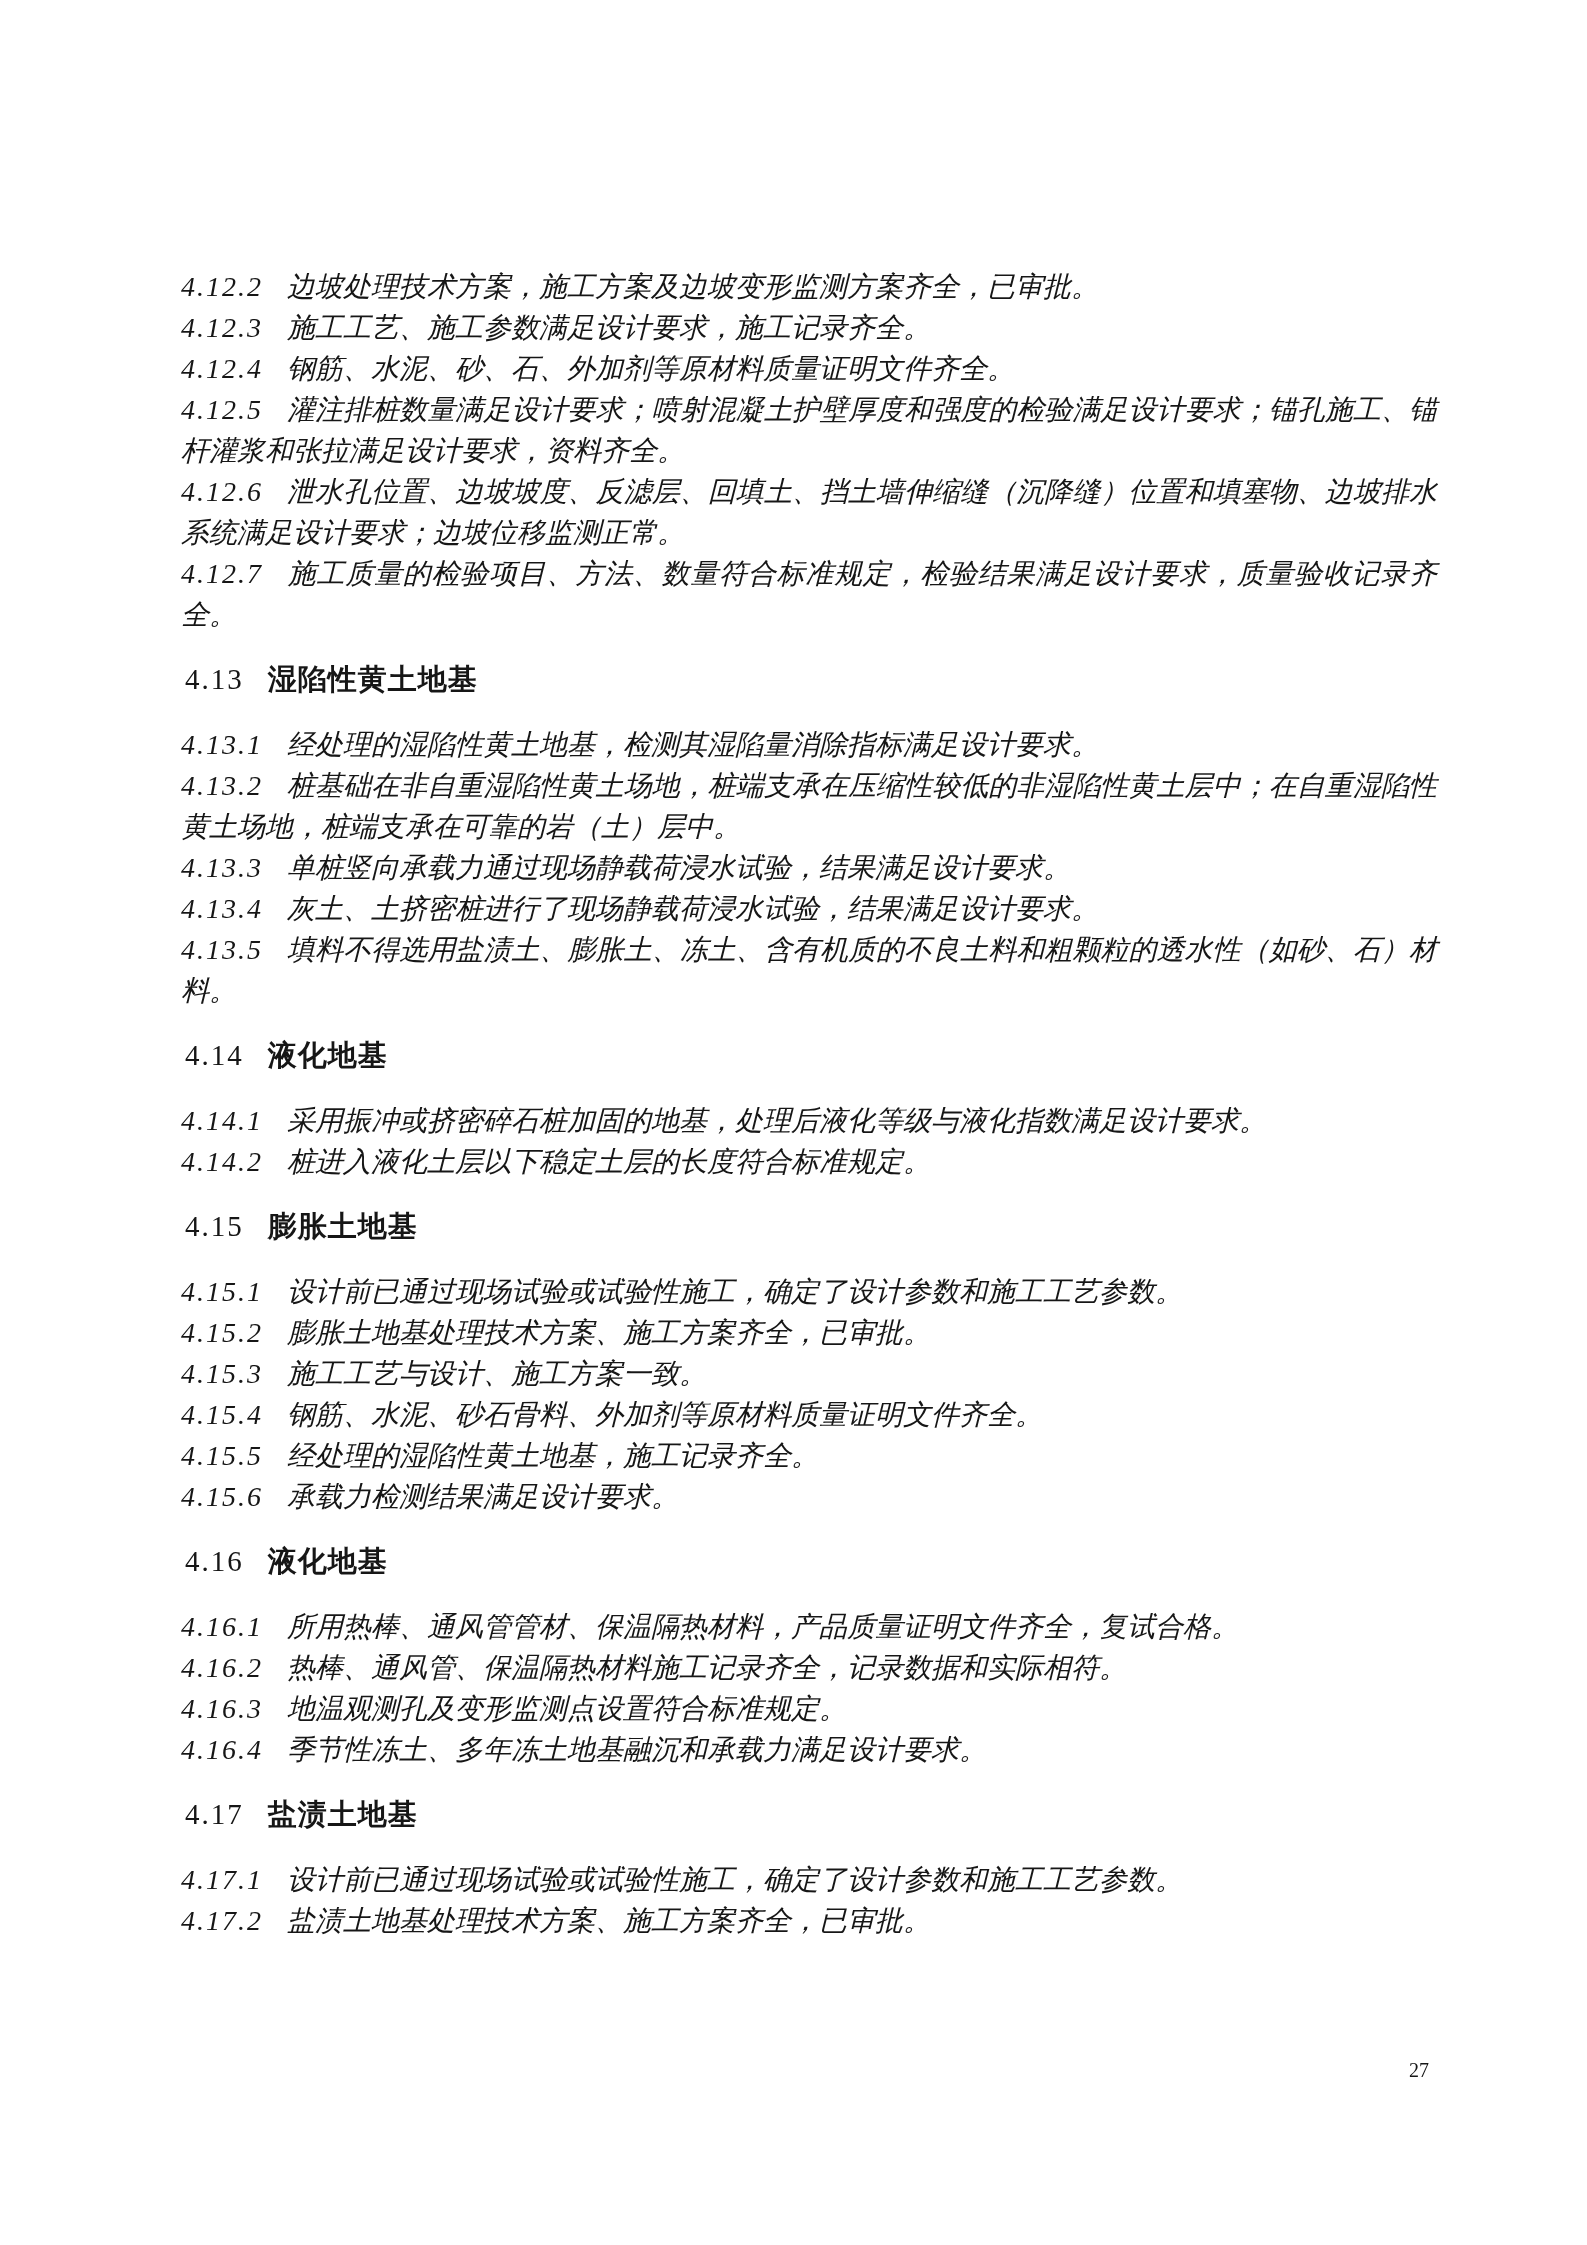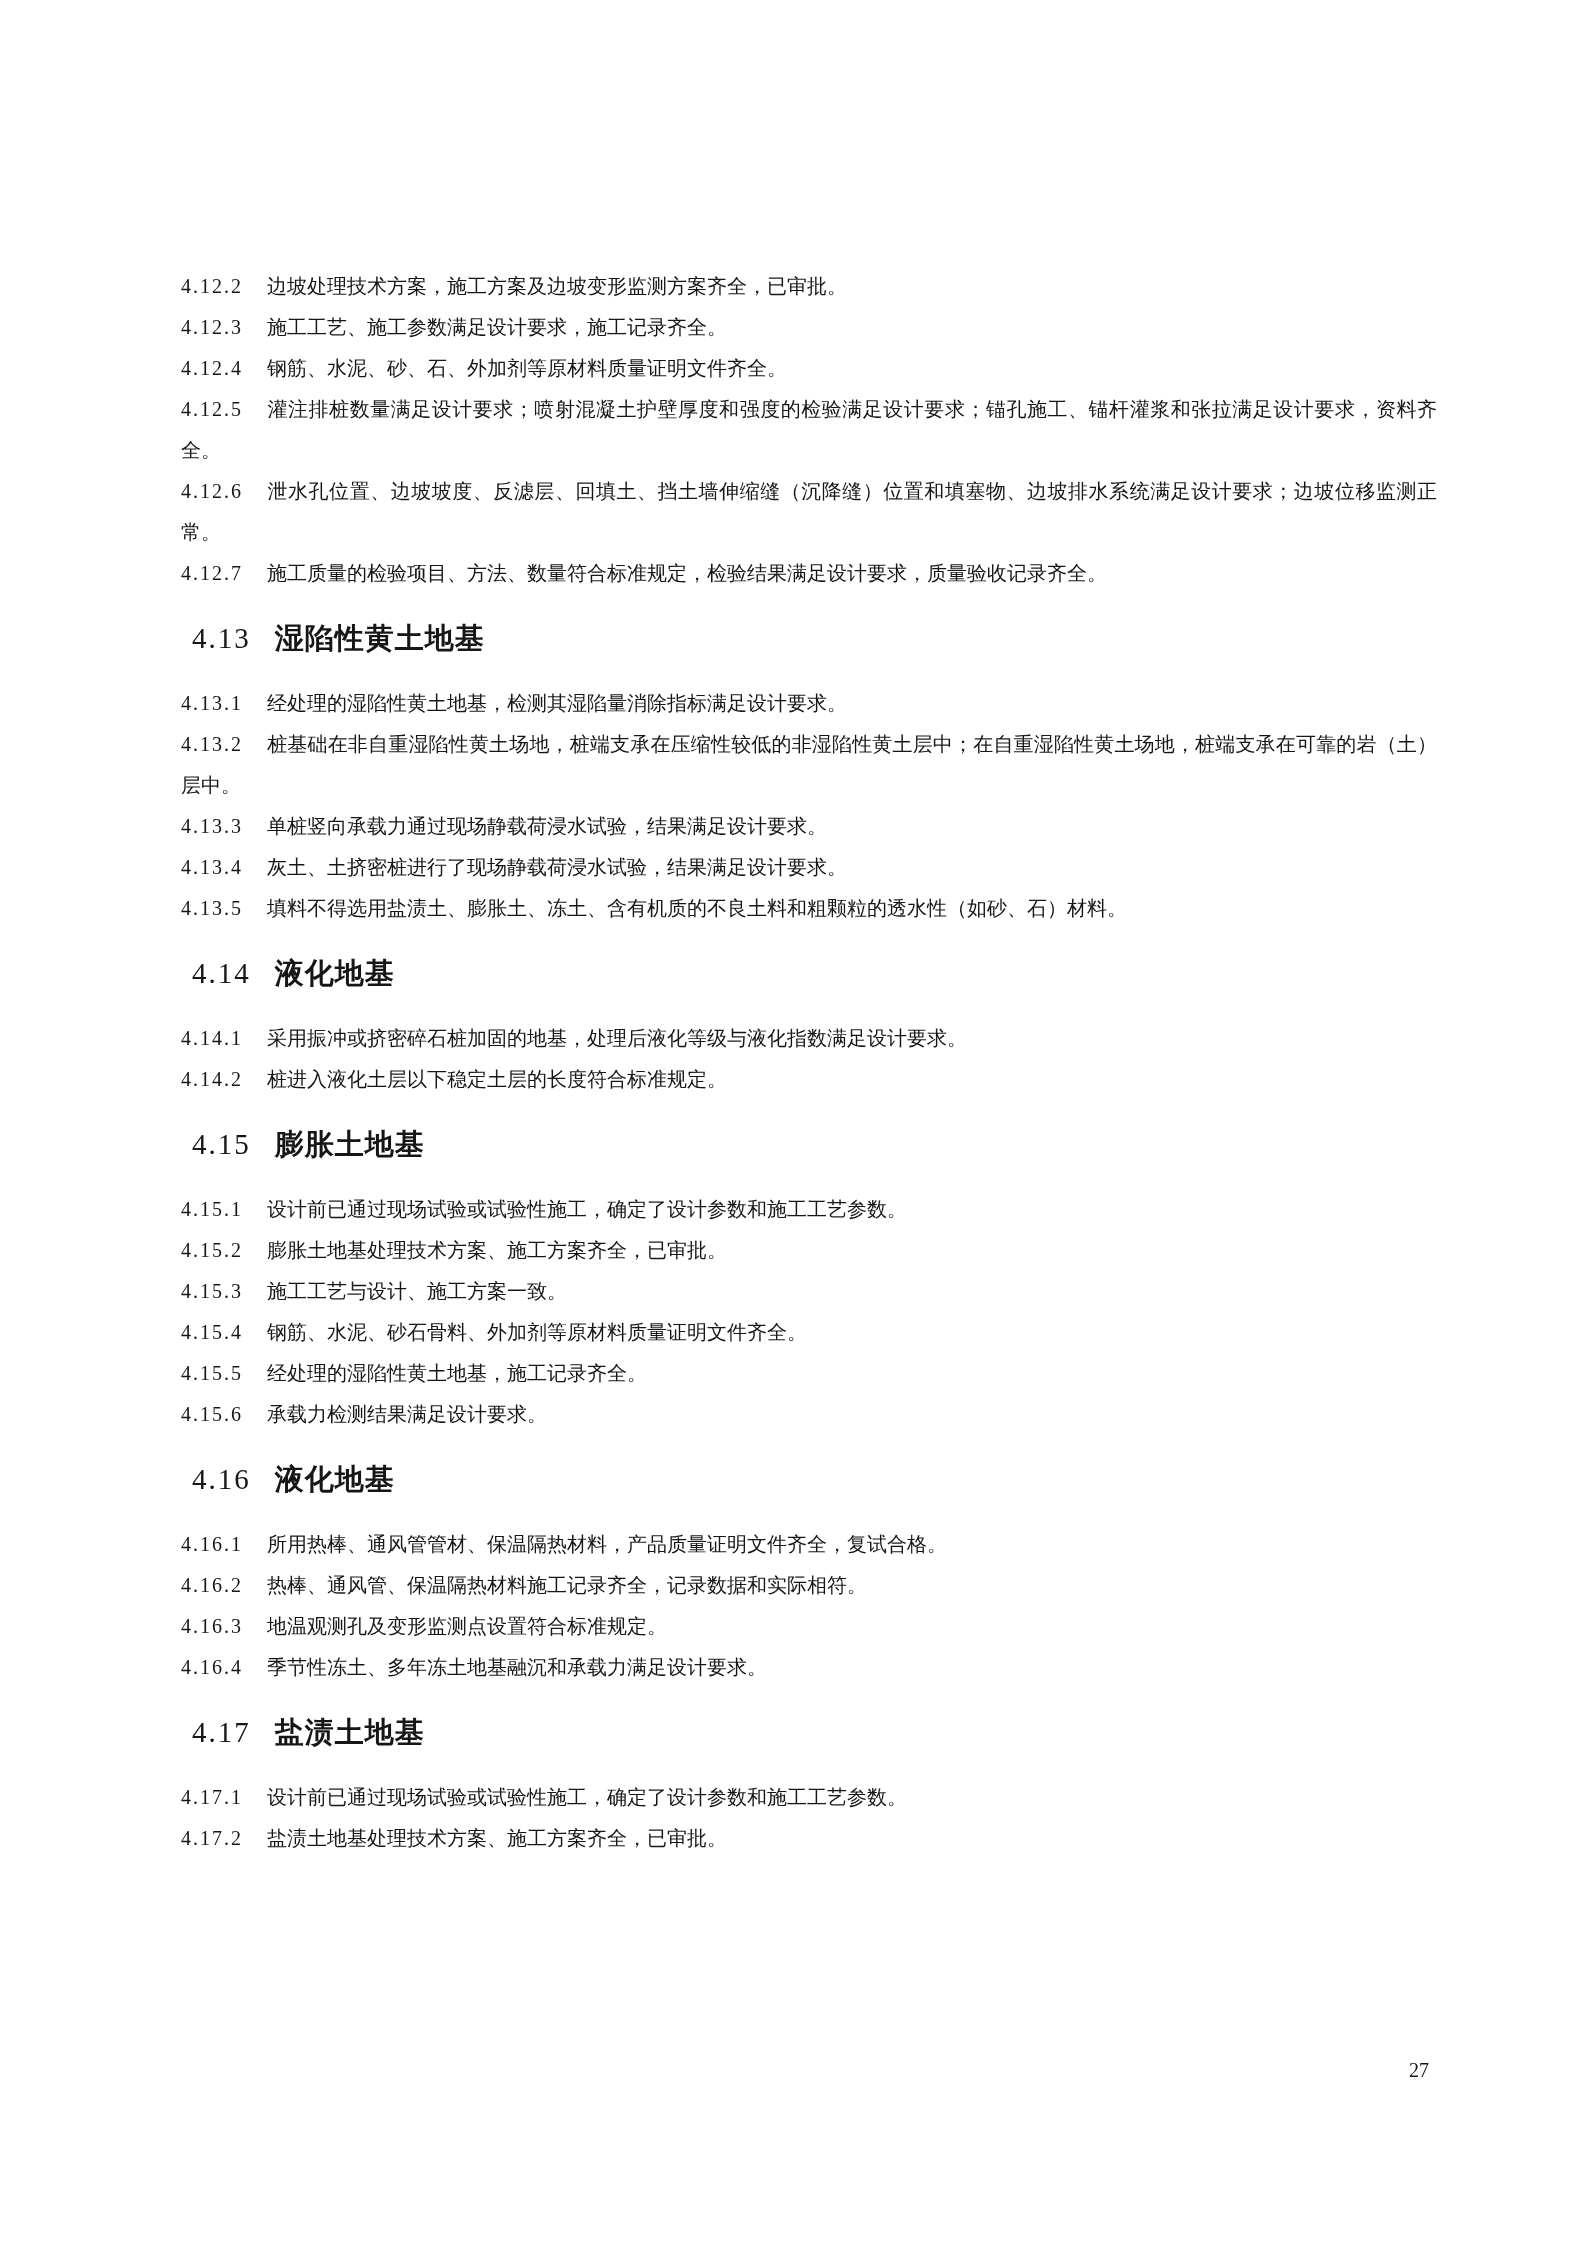--- a/index.html
+++ b/index.html
@@ -14,30 +14,31 @@
     font-family: "Liberation Serif", "DejaVu Serif", serif;
     overflow: hidden;
   }
   .content {
     position: absolute;
     left: 181px;
     top: 266px;
     width: 1256px;
   }
   p.clause {
-    font-size: 20px;
+    font-size: 28px;
     line-height: 41px;
     text-align: justify;
     text-justify: inter-ideograph;
     word-break: normal;
+    font-style: italic;
   }
   p.heading {
     font-size: 29px;
     line-height: 41px;
-    margin: 24px 11px;
+    margin: 24px 4px;
   }
   .num {
     font-family: "Liberation Serif", "DejaVu Serif", serif;
     letter-spacing: 2px;
     white-space: nowrap;
   }
   .gap {
     display: inline-block;
     width: 24px;
     height: 1px;

